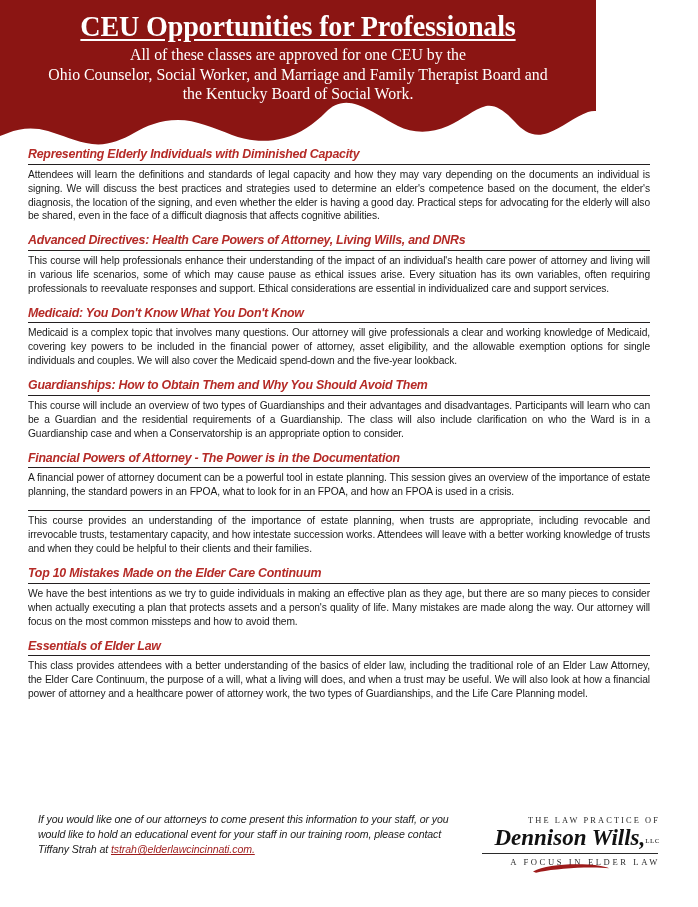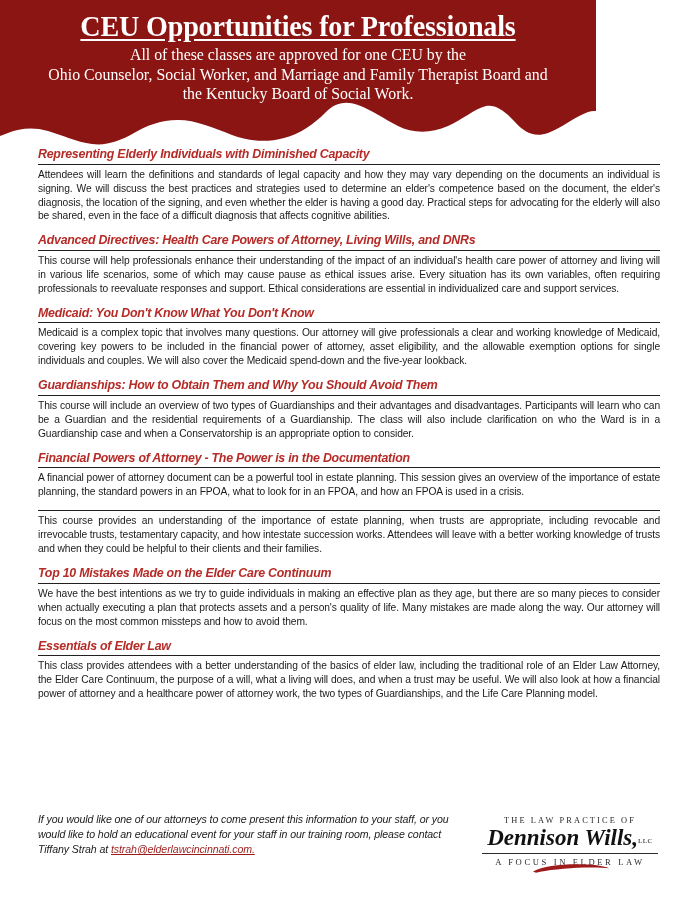--- a/index.html
+++ b/index.html
@@ -50,21 +50,21 @@
     line-height: 1.16;
     margin: 4px 0 0 0;
     transform: scaleX(0.96);
   }
   .doc-subtitle span { display: block; }
 
   
   .content {
     position: absolute;
     top: 148px;
-    left: 38px;
+    left: 28px;
     width: 622px;
   }
   .section { margin-bottom: 11px; }
   .section:last-of-type { margin-bottom: 0; }
 
   .section-heading {
     color: #B52B27;
     font-family: "Liberation Sans", sans-serif;
     font-style: italic;
     font-weight: bold;
@@ -108,21 +108,21 @@
     letter-spacing: -0.1px;
   }
   .email-link {
     color: #9e1b1b;
     text-decoration: underline;
     font-style: italic;
   }
 
   .logo {
     width: 180px;
-    text-align: center;
+    text-align: right;
     padding-top: 4px;
     position: relative;
   }
   .logo-top {
     font-family: "Liberation Serif", serif;
     font-size: 8.4px;
     letter-spacing: 2.1px;
     color: #2b2b2b;
     white-space: nowrap;
   }

